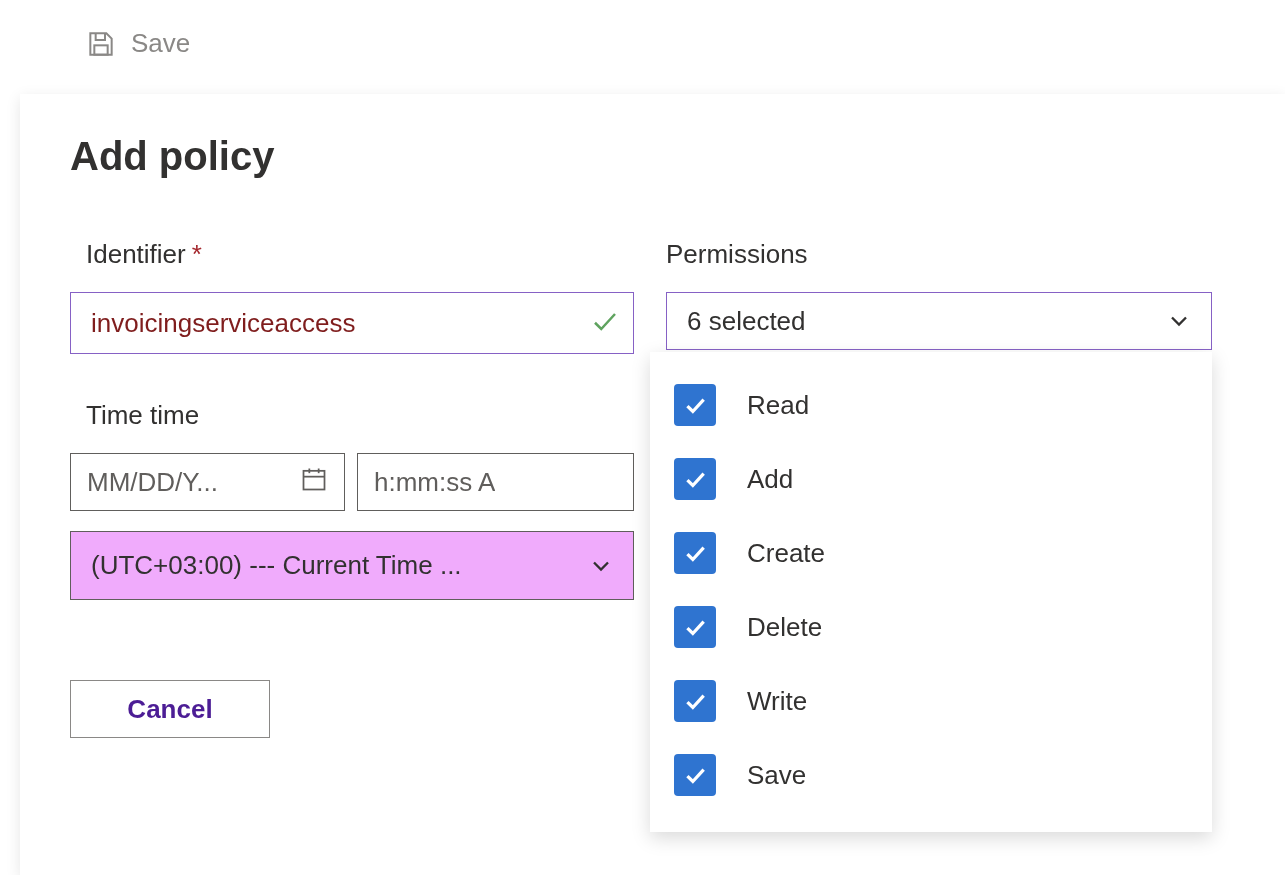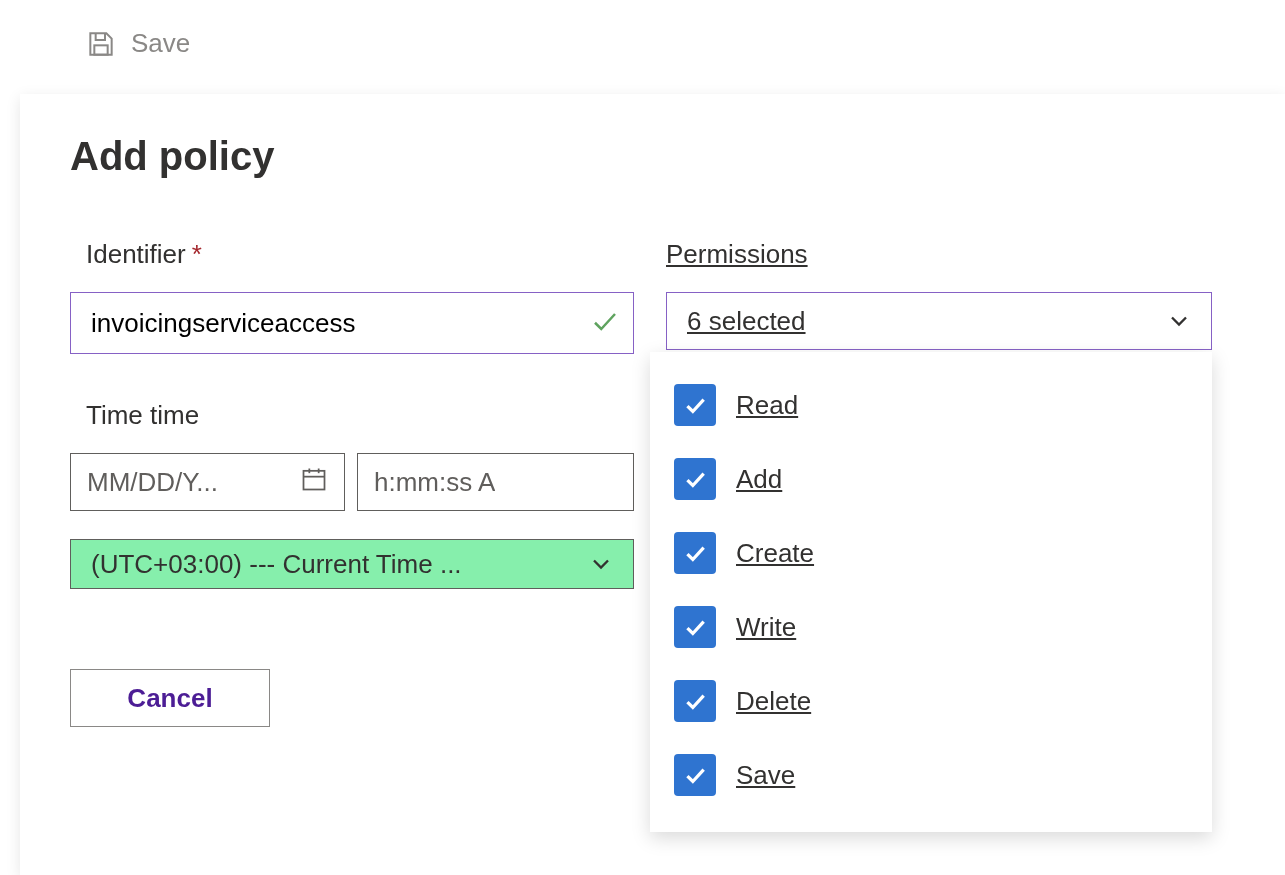--- a/index.html
+++ b/index.html
@@ -58,38 +58,38 @@
     font-weight: 600;
     color: #323130;
     margin: 0 0 60px 0;
   }
   .columns {
     display: flex;
     gap: 16px;
   }
   .col { display: flex; flex-direction: column; }
   .col-left { flex: 0 0 564px; }
-  .col-right { flex: 0 0 562px; text-decoration: underline; }
+  .col-right { flex: 0 0 562px; }
   .field-label {
     font-size: 26px;
     color: #323130;
     margin-bottom: 22px;
     display: flex;
     align-items: baseline;
     gap: 6px;
     margin-left: 16px;
   }
   .req { color: #a4262c; font-size: 26px; }
   .text-input {
     width: 100%;
     height: 62px;
     border: 1px solid #605e5c;
     padding: 0 50px 0 20px;
     font-size: 26px;
-    color: #000000;
+    color: #7f1d1d;
     outline: none;
     background: #ffffff;
     font-family: inherit;
   }
   .text-input::placeholder { color: #605e5c; }
   .identifier-wrap {
     position: relative;
     width: 100%;
   }
   .identifier-wrap .text-input {
@@ -99,21 +99,21 @@
     position: absolute;
     right: 14px;
     top: 50%;
     transform: translateY(-50%);
     pointer-events: none;
   }
   .section-gap { height: 46px; }
   .row {
     display: flex;
     gap: 12px;
-    margin-bottom: 28px;
+    margin-bottom: 20px;
   }
   .date-input, .time-input {
     height: 58px;
     border: 1px solid #605e5c;
     padding: 0 16px;
     font-size: 26px;
     color: #605e5c;
     display: flex;
     align-items: center;
     justify-content: space-between;
@@ -121,29 +121,29 @@
     gap: 10px;
   }
   .date-input { flex: 0 0 275px; }
   .time-input { flex: 1; }
   .date-text, .time-text {
     white-space: nowrap;
     overflow: hidden;
     text-overflow: ellipsis;
   }
   .tz-select {
-    height: 50px;
+    height: 69px;
     border: 1px solid #605e5c;
     padding: 0 18px 0 20px;
     font-size: 26px;
     color: #323130;
     display: flex;
     align-items: center;
     justify-content: space-between;
-    background: #86efac;
+    background: #f0abfc;
   }
   .tz-text {
     white-space: nowrap;
     overflow: hidden;
     text-overflow: ellipsis;
   }
   .button-row {
     display: flex;
     gap: 20px;
     margin-top: 80px;
@@ -181,21 +181,21 @@
     margin-top: 2px;
     width: 100%;
     border-top: none;
     background: #ffffff;
     box-shadow: 0 6px 18px rgba(0,0,0,0.15);
     padding: 16px 0 20px 0;
   }
   .perm-item {
     display: flex;
     align-items: center;
-    gap: 20px;
+    gap: 31px;
     padding: 16px 24px;
     font-size: 26px;
     color: #323130;
     cursor: pointer;
     text-align: center;
   }
   .checkbox {
     width: 42px;
     height: 42px;
     border-radius: 4px;
@@ -342,29 +342,29 @@
                 </svg>
             </span>
             <span>Create</span>
           </div>
           <div class="perm-item">
             <span class="checkbox">
               <svg width="26" height="26" viewBox="0 0 24 24" fill="none" stroke="#ffffff" stroke-width="3">
                   <polyline points="5,13 10,18 20,7"></polyline>
                 </svg>
             </span>
+            <span>Delete</span>
+          </div>
+          <div class="perm-item">
+            <span class="checkbox">
+              <svg width="26" height="26" viewBox="0 0 24 24" fill="none" stroke="#ffffff" stroke-width="3">
+                  <polyline points="5,13 10,18 20,7"></polyline>
+                </svg>
+            </span>
             <span>Write</span>
-          </div>
-          <div class="perm-item">
-            <span class="checkbox">
-              <svg width="26" height="26" viewBox="0 0 24 24" fill="none" stroke="#ffffff" stroke-width="3">
-                  <polyline points="5,13 10,18 20,7"></polyline>
-                </svg>
-            </span>
-            <span>Delete</span>
           </div>
           <div class="perm-item">
             <span class="checkbox">
               <svg width="26" height="26" viewBox="0 0 24 24" fill="none" stroke="#ffffff" stroke-width="3">
                   <polyline points="5,13 10,18 20,7"></polyline>
                 </svg>
             </span>
             <span>Save</span>
           </div>
         </div>

